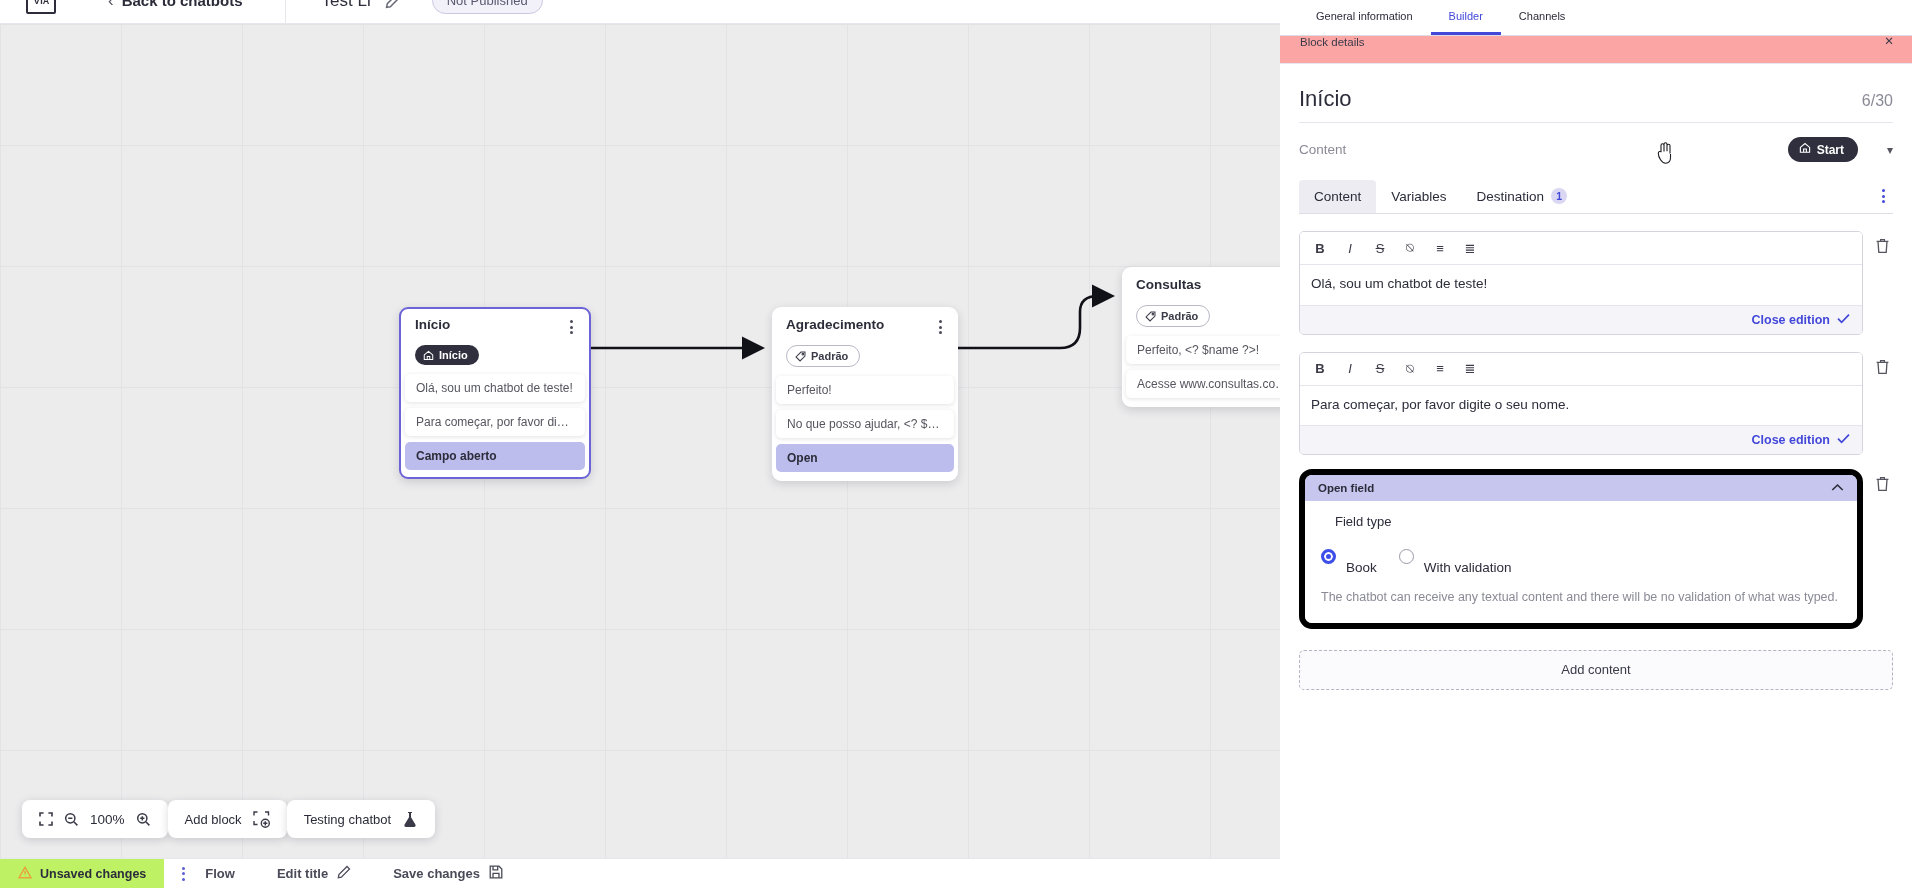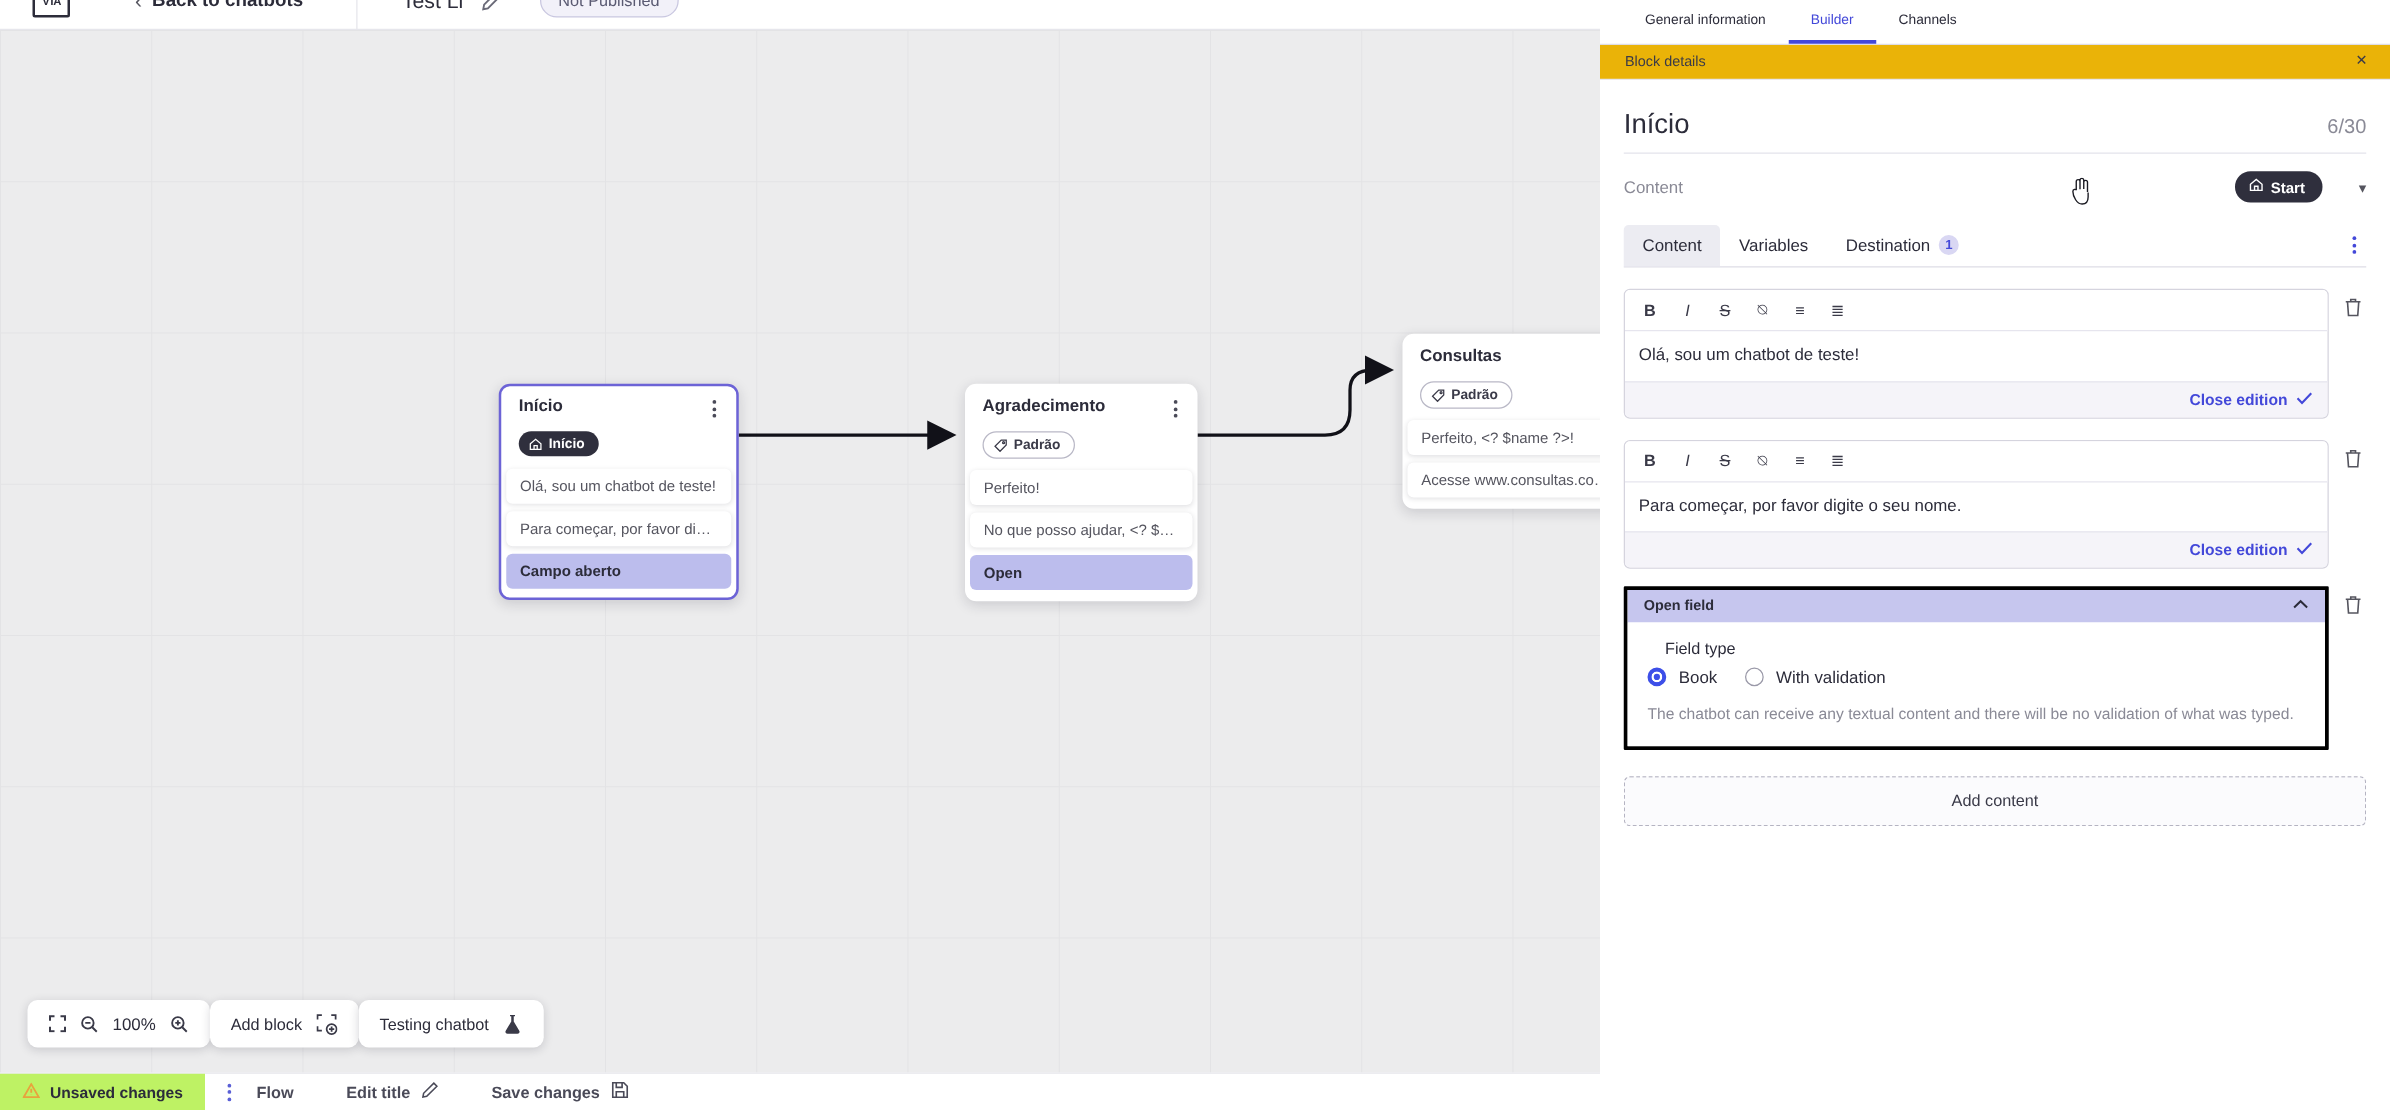--- a/index.html
+++ b/index.html
@@ -118,21 +118,21 @@
     height: 36px; display: flex; align-items: flex-end; gap: 0;
     padding-left: 18px; border-bottom: 1px solid #dedde6; background: #fff;
   }
   .rtab {
     font-size: 11px; color: #2c2c3a; padding: 0 18px 10px 18px; cursor: pointer;
     border-bottom: 3px solid transparent; white-space: nowrap;
   }
   .rtab.active { color: #4348d9; border-bottom-color: #4348d9; }
 
   .blkdetail-bar {
-    height: 28px; background: #eab308; display: flex; align-items: center;
+    height: 28px; background: #fca5a5; display: flex; align-items: flex-start;
     justify-content: space-between; padding: 0 18px 0 20px;
     border-bottom: 1px solid #e8e7ef;
   }
   .blkdetail-bar span { font-size: 11.5px; color: #3a3a48; }
   .xclose { font-size: 17px; color: #55555f; cursor: pointer; line-height: 1; }
 
   .rbody { flex: 1; overflow: hidden; padding: 0 19px; }
 
   .title-row {
     display: flex; align-items: baseline; justify-content: space-between;
@@ -192,32 +192,32 @@
   }
   .close-edition { font-size: 12.5px; font-weight: 700; color: #4348d9; cursor: pointer; }
   .check-ic { color: #4348d9; font-size: 12px; }
   .trash {
     width: 22px; height: 22px; margin-top: 4px; display: flex; align-items: center;
     justify-content: center; color: #55555f; cursor: pointer; flex: none;
   }
 
   
   .of-wrap { display: flex; align-items: flex-start; gap: 8px; margin-top: 14px; }
-  .of-card { flex: 1; border-radius: 1px; overflow: hidden; border: 3px solid #000000; }
+  .of-card { flex: 1; border-radius: 13px; overflow: hidden; border: 6px solid #000000; }
   .of-head {
     background: #c6c6ee; padding: 7px 13px; display: flex; align-items: center;
     justify-content: space-between; font-size: 11.5px; font-weight: 700; color: #2c2c3a;
     cursor: pointer;
   }
   .of-body { background: #fff; padding: 13px 16px 16px 16px; }
   .of-lbl { font-size: 13px; color: #2c2c3a; margin-left: 14px; }
   .radios { display: flex; align-items: center; gap: 10px; margin-top: 8px; }
   .radio { width: 15px; height: 15px; border-radius: 50%; border: 1.5px solid #9a99a8; background: #fff; flex: none; cursor: pointer; }
   .radio.on { border: 3.5px solid #3d4fe8; background: #3d4fe8; box-shadow: inset 0 0 0 2px #fff; }
-  .radio-lbl { font-size: 13.5px; color: #2c2c3a; cursor: pointer; }
+  .radio-lbl { font-size: 13.5px; color: #2c2c3a; cursor: pointer; margin-top: 23px; }
   .of-help { margin-top: 13px; font-size: 12.5px; color: #8a8a96; line-height: 1.5; }
 
   .add-content {
     margin-top: 21px; height: 40px; border: 1px dashed #b5b4c2; border-radius: 5px;
     background: #fbfbfd; display: flex; align-items: center; justify-content: center;
     font-size: 13px; color: #3a3a48; cursor: pointer;
   }
 
   .cursor-ic { position: absolute; left: 1655px; top: 142px; z-index: 60; pointer-events: none; }
 </style>

